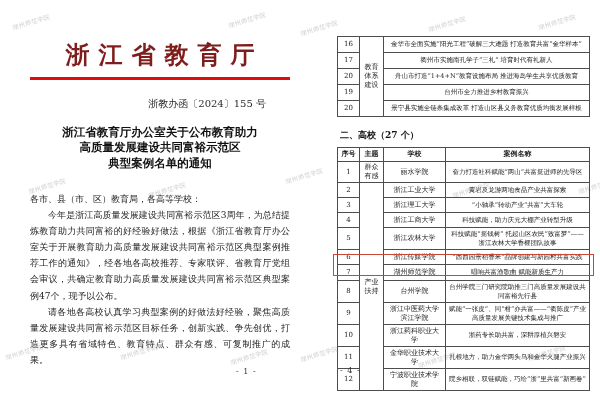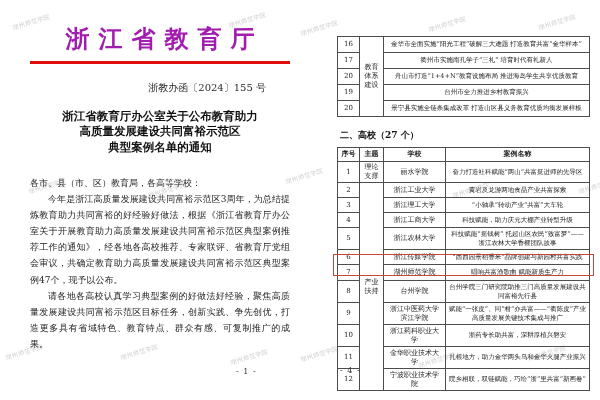--- a/index.html
+++ b/index.html
@@ -11,21 +11,21 @@
   }
   
   #wm-layer{position:absolute;inset:0;z-index:1;pointer-events:none;}
   #wm-layer .wm{
     position:absolute;font-size:6px;color:#c3c3c3;letter-spacing:.5px;
     transform:rotate(-17deg);white-space:nowrap;opacity:.85;
   }
   
   .page-left{position:absolute;left:30px;top:0;width:260px;z-index:2;}
   .agency{
-    margin-top:24px;text-align:center;color:#a21caf;font-weight:bold;
+    margin-top:40px;text-align:center;color:#7f1d1d;font-weight:bold;
     font-size:24px;letter-spacing:9px;padding-left:9px;line-height:30px;
     white-space:nowrap;
   }
   .red-rule{margin-top:7px;height:2.5px;background:#e10d0d;width:100%;}
   .doc-number{margin-top:17px;text-align:right;padding-right:24px;font-size:10px;color:#2a2a2a;}
   .doc-title{margin-top:14px;text-align:center;font-weight:bold;font-size:11.5px;line-height:15.5px;color:#111;}
   .doc-body{margin-top:20px;font-size:9px;line-height:16.1px;text-align:justify;color:#242424;}
   .doc-body p{margin:0;}
   .doc-body p.indent{text-indent:18px;}
   .footer-num{position:absolute;font-size:8px;letter-spacing:1px;color:#333;z-index:3;}
@@ -139,21 +139,21 @@
         </colgroup>
       <tbody>
           <tr>
         <th style="height:11px">序号</th>
         <th>主题</th>
         <th>学校</th>
         <th>案例名称</th>
       </tr>
       <tr>
         <td class="c-no" style="height:18px">1</td>
-        <td class="c-theme">理论支撑</td>
+        <td class="c-theme">群众有感</td>
         <td class="c-school">丽水学院</td>
         <td class="c-case">奋力打造社科赋能“两山”共富挺进师的先导区</td>
       </tr>
       <tr>
         <td class="c-no" style="height:12px">2</td>
         <td class="c-theme" rowspan="11">产业扶持</td>
         <td class="c-school">浙江工业大学</td>
         <td class="c-case">黄岩及龙游两地食品产业共富探索</td>
       </tr>
       <tr>

